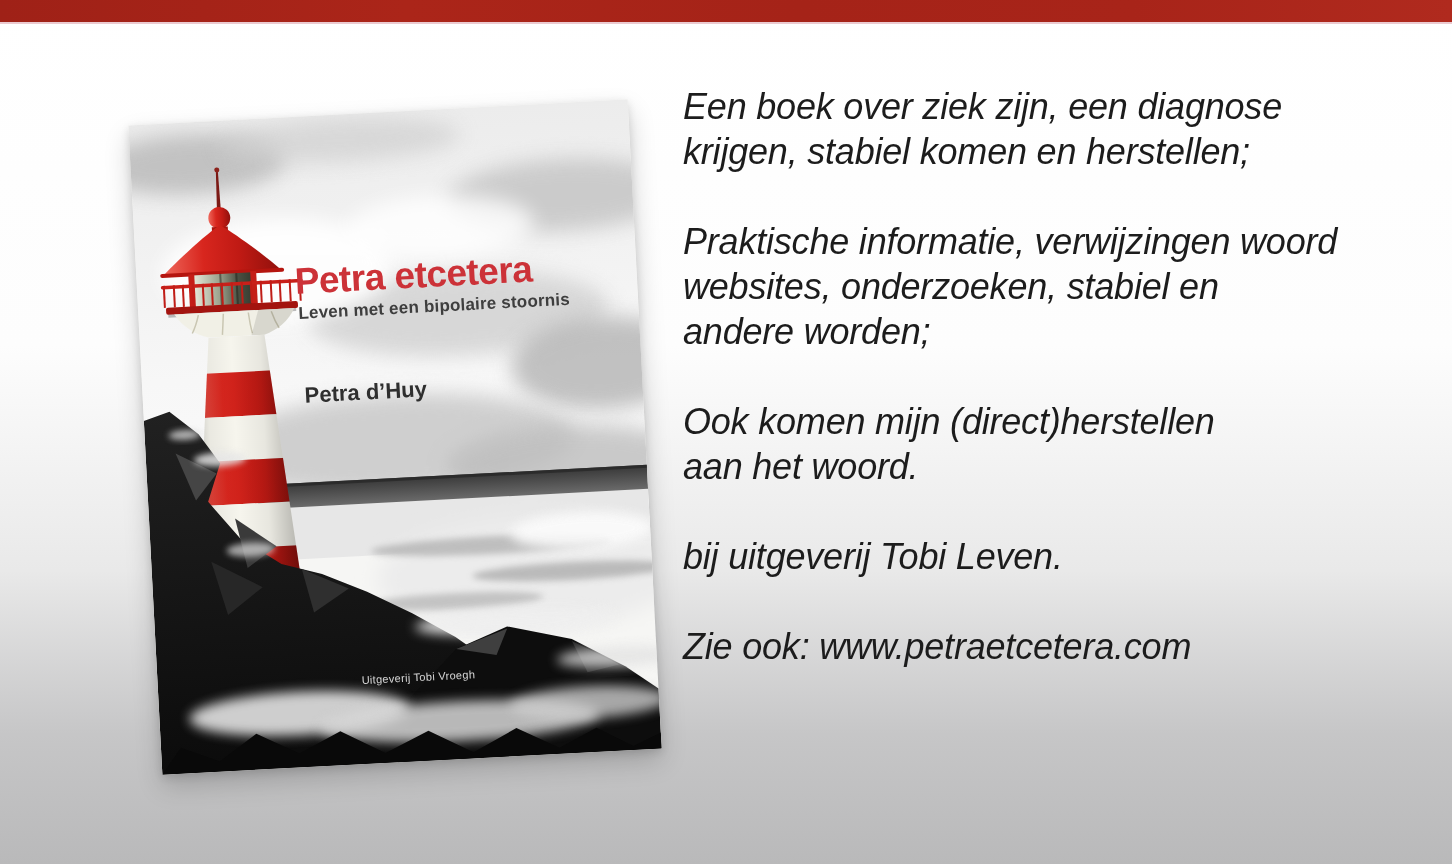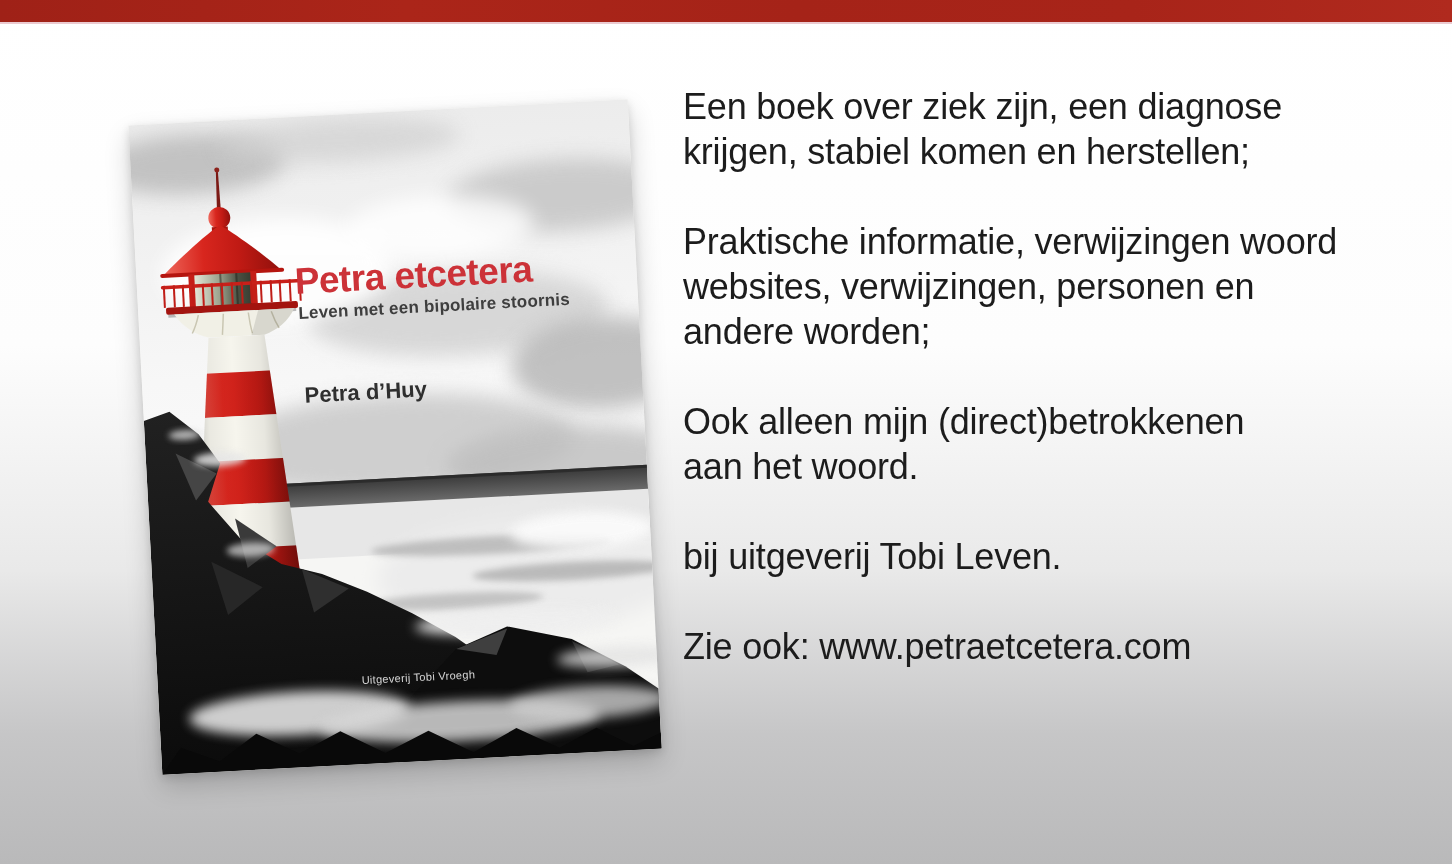--- a/index.html
+++ b/index.html
@@ -49,21 +49,21 @@
     position: absolute; left: 204px; top: 560px;
     font-size: 11px; letter-spacing: 0.3px;
     color: rgba(255,255,255,0.82); white-space: nowrap;
   }
   
   .info {
     position: absolute; left: 683px; top: 84px; width: 762px;
     color: #1c1c1c;
     font-size: 36px; line-height: 45px; letter-spacing: -0.2px;
   }
-  .info p { margin: 0 0 45px 0; }
+  .info p { margin: 0 0 45px 0; font-style: italic; }
   .ln { display: block; white-space: nowrap; }
 </style>
 </head>
 <body>
 
 <div class="stage">
 
   <div class="topbar"></div>
 
   <div class="cover">
@@ -215,25 +215,25 @@
     <div class="cover-imprint">Uitgeverij Tobi Vroegh</div>
   </div>
 
   <div class="info">
     <p>
       <span class="ln">Een boek over ziek zijn, een diagnose</span>
       <span class="ln">krijgen, stabiel komen en herstellen;</span>
     </p>
     <p>
       <span class="ln">Praktische informatie, verwijzingen woord</span>
-      <span class="ln">websites, verwijzingen, personen en</span>
+      <span class="ln">websites, onderzoeken, stabiel en</span>
       <span class="ln">andere worden;</span>
     </p>
     <p>
-      <span class="ln">Ook alleen mijn (direct)betrokkenen</span>
+      <span class="ln">Ook komen mijn (direct)herstellen</span>
       <span class="ln">aan het woord.</span>
     </p>
     <p>
       <span class="ln">bij uitgeverij Tobi Leven.</span>
     </p>
     <p>
       <span class="ln">Zie ook: www.petraetcetera.com</span>
     </p>
   </div>
 

